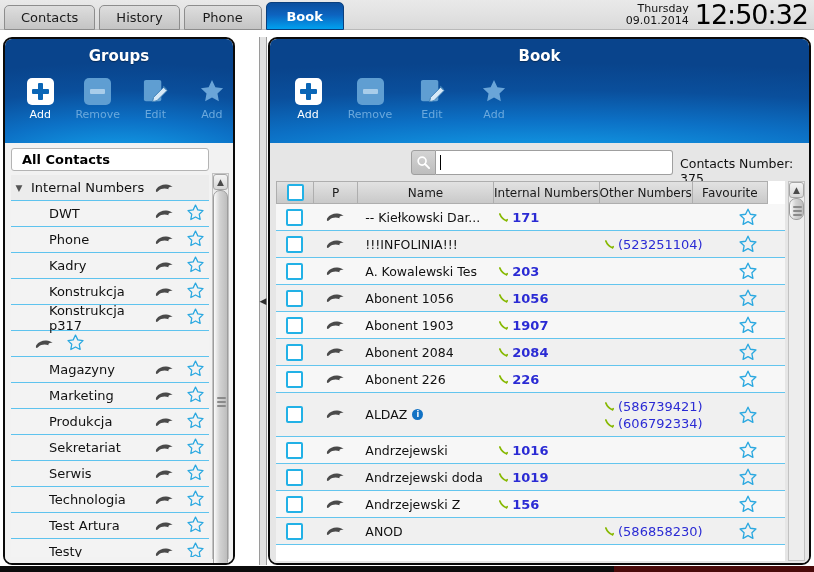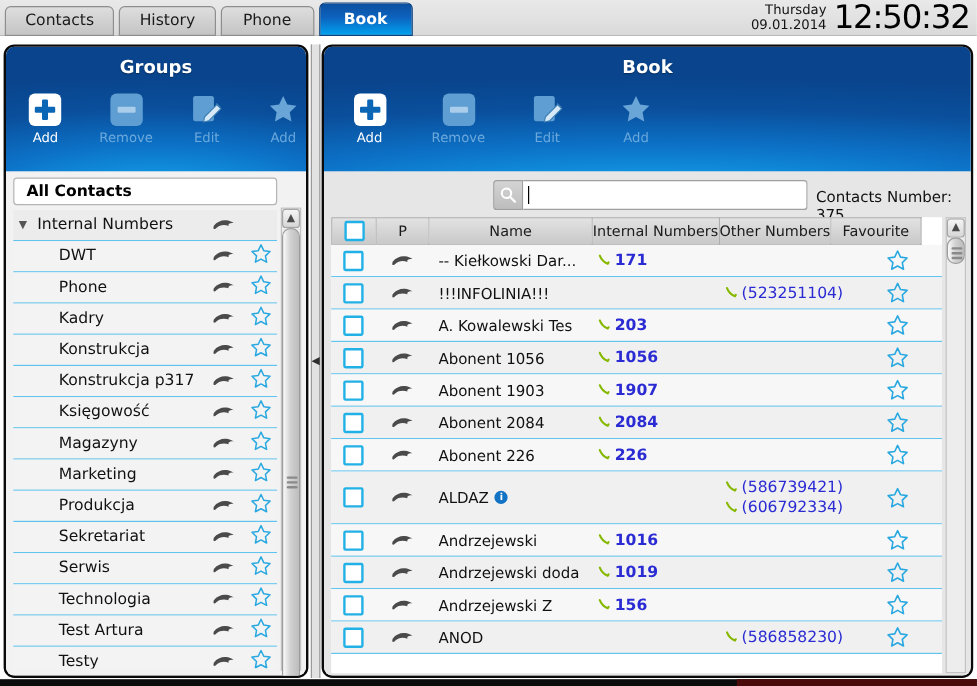--- a/index.html
+++ b/index.html
@@ -40,34 +40,34 @@
   .clock .time { font-size: 27px; font-weight: normal; letter-spacing: -1px; color: #000; line-height: 28px; }
 
   
   .panel {
     position: absolute;
     background: #f4f4f4;
     border: 2px solid #0a0a0a;
     border-radius: 9px;
     overflow: hidden;
   }
-  #groups-panel { left: 3px; top: 37px; width: 254px; height: 528px; }
+  #groups-panel { left: 3px; top: 37px; width: 232px; height: 528px; }
   #book-panel  { left: 268px; top: 37px; width: 543px; height: 528px; }
 
   .panel-head {
     position: relative; height: 104px;
     background:
       radial-gradient(ellipse 150% 95% at 50% 118%, #14a9f0 0%, #0c71c6 42%, #0a4f9c 72%, #09448c 100%);
     border-radius: 6px 6px 0 0;
   }
   .panel-title {
     text-align: center; color: #fff; font-weight: bold; font-size: 15px;
     padding-top: 8px; text-shadow: 0 1px 1px rgba(0,0,0,.35);
   }
-  .toolbar { display: flex; align-items: center; padding: 10px 0 0 14px; gap: 26px; }
+  .toolbar { display: flex; align-items: center; padding: 10px 0 0 14px; gap: 14px; }
   .tool { width: 48px; text-align: center; }
   .tool .glyph { height: 32px; display: flex; align-items: center; justify-content: center; }
   .tool .tlabel { font-size: 11px; color: #6ba9dd; margin-top: 1px; }
   .tool.on .tlabel { color: #ffffff; }
   .sq {
     width: 27px; height: 27px; border-radius: 5px;
     display: flex; align-items: center; justify-content: center;
   }
   .sq.white { background: #ffffff; }
   .sq.dim { background: #5f9ed2; }
@@ -320,21 +320,20 @@
           <span class="gname">Konstrukcja p317</span>
           <span class="hs"><span class="handset"><svg width="19" height="11" viewBox="0 0 19 11">
                 <path d="M1.2 6.2c2.6-3.4 6.4-4.9 10.2-4.6 2.4.2 4.6 1 6.4 2.3-1.7-.3-3.1-.1-3.9.6-.6.5-.6 1.2-.3 1.8-2.4-.9-5-1-7.4-.2-1.1.4-2.1 1-2.9 1.8-.9.9-1.7 1.2-2.1.9-.4-.3-.4-1.2 0-2.6z" fill="#4a4a4a"></path>
               </svg></span></span>
           <span class="stx"><svg width="19" height="19" viewBox="0 0 24 24">
               <path d="M12 2.6l2.9 6.1 6.6.9-4.8 4.6 1.2 6.6L12 17.6 6.1 20.8l1.2-6.6L2.5 9.6l6.6-.9z" fill="none" stroke="#2aa8e0" stroke-width="1.6" stroke-linejoin="round"></path>
             </svg></span>
         </div>
         <div class="grow child">
           <span class="caret"></span>
-          <span class="gname">Księgowość</span>
           <span class="hs"><span class="handset"><svg width="19" height="11" viewBox="0 0 19 11">
                 <path d="M1.2 6.2c2.6-3.4 6.4-4.9 10.2-4.6 2.4.2 4.6 1 6.4 2.3-1.7-.3-3.1-.1-3.9.6-.6.5-.6 1.2-.3 1.8-2.4-.9-5-1-7.4-.2-1.1.4-2.1 1-2.9 1.8-.9.9-1.7 1.2-2.1.9-.4-.3-.4-1.2 0-2.6z" fill="#4a4a4a"></path>
               </svg></span></span>
           <span class="stx"><svg width="19" height="19" viewBox="0 0 24 24">
               <path d="M12 2.6l2.9 6.1 6.6.9-4.8 4.6 1.2 6.6L12 17.6 6.1 20.8l1.2-6.6L2.5 9.6l6.6-.9z" fill="none" stroke="#2aa8e0" stroke-width="1.6" stroke-linejoin="round"></path>
             </svg></span>
         </div>
         <div class="grow child">
           <span class="caret"></span>
           <span class="gname">Magazyny</span>

